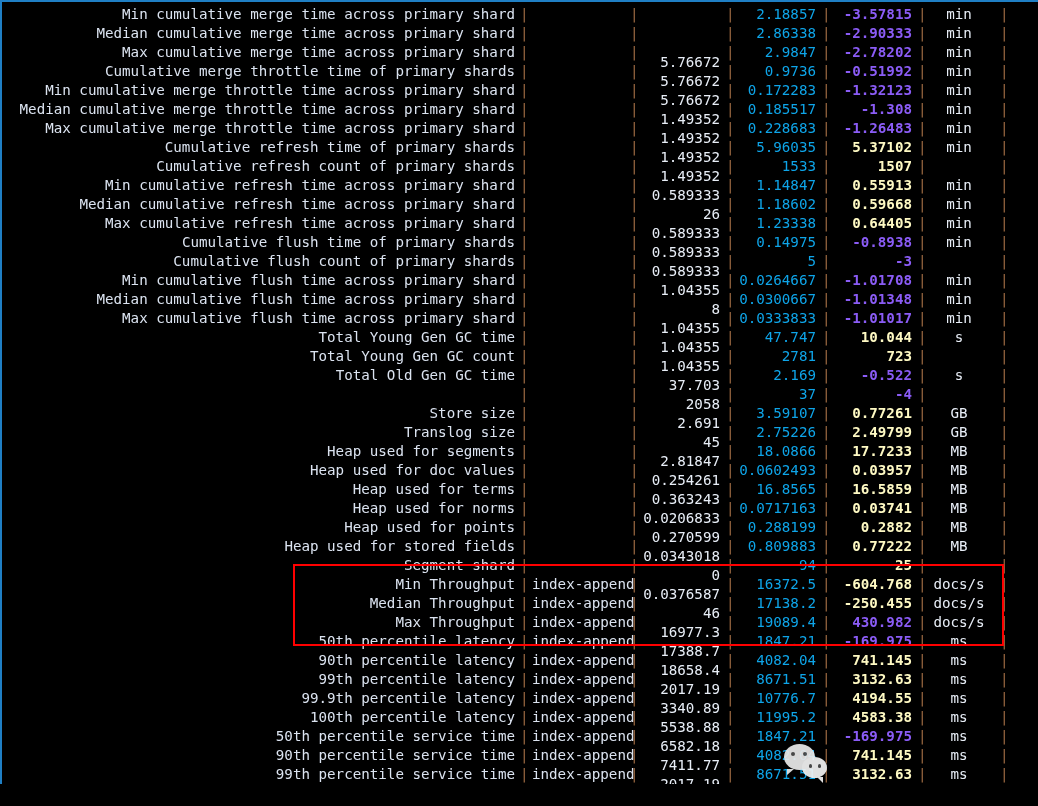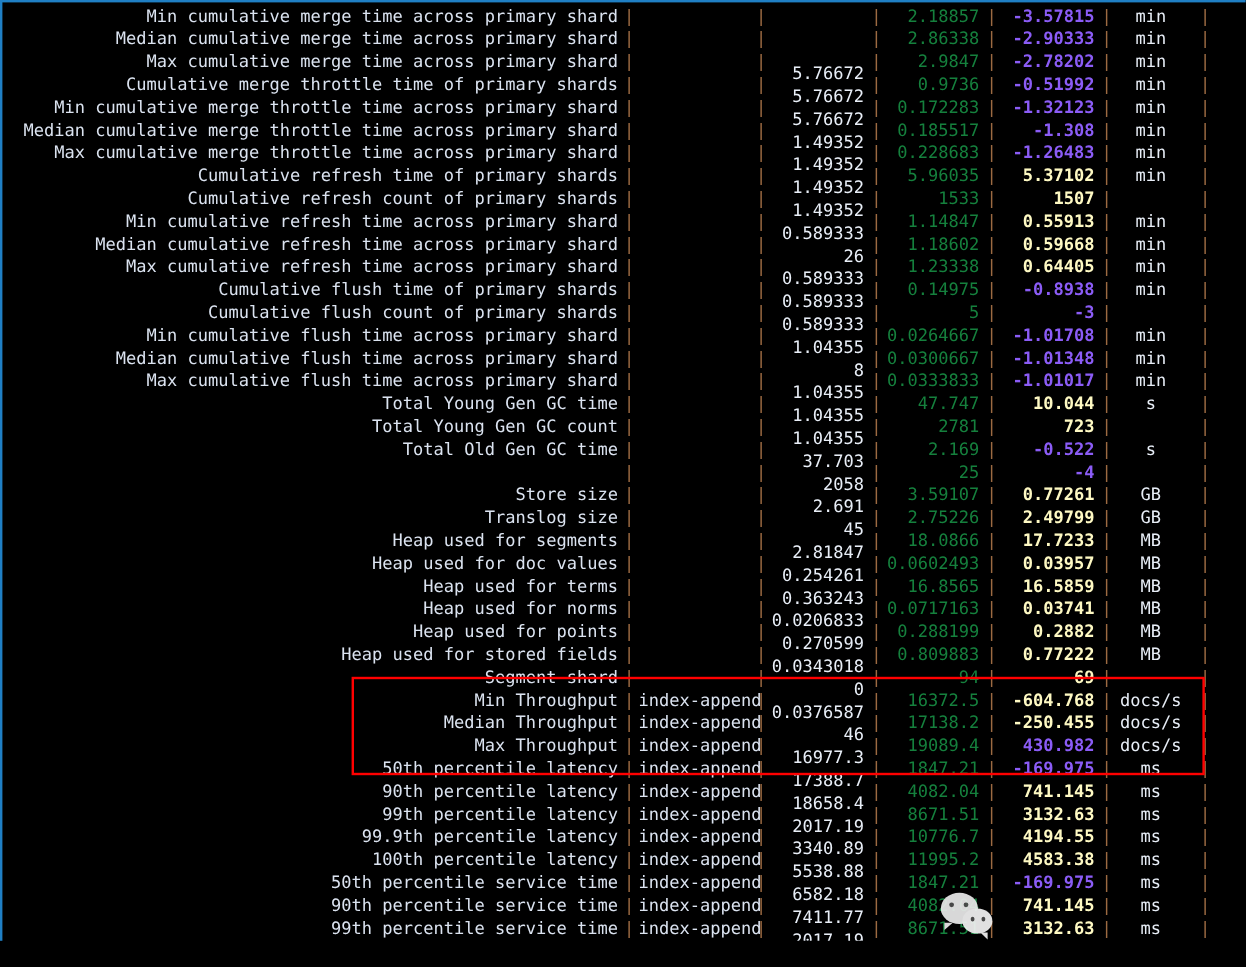--- a/index.html
+++ b/index.html
@@ -43,21 +43,21 @@
     text-align:left;color:#dbe3f0;
   }
   .c-p2{position:absolute;left:628px;width:8px;color:#9c6a42;}
   .c-base{
     position:absolute;left:636px;width:82px;
     text-align:right;color:#e8eef7;margin-top:48px;
   }
   .c-p3{position:absolute;left:724px;width:8px;color:#9c6a42;}
   .c-contender{
     position:absolute;left:728px;width:86px;
-    text-align:right;color:#15803d;
+    text-align:right;color:#0ea5e9;
   }
   .c-p4{position:absolute;left:820px;width:8px;color:#9c6a42;}
   .c-diff{
     position:absolute;left:826px;width:84px;
     text-align:right;font-weight:bold;
   }
   .c-p5{position:absolute;left:916px;width:8px;color:#9c6a42;}
   .c-unit{
     position:absolute;left:922px;width:70px;
     text-align:center;color:#e8eef7;
@@ -140,30 +140,30 @@
       <div class="row"><span class="c-label">Median cumulative refresh time across primary shard</span><span class="c-p1">|</span><span class="c-task"></span><span class="c-p2">|</span><span class="c-base">0.589333</span><span class="c-p3">|</span><span class="c-contender">1.18602</span><span class="c-p4">|</span><span class="c-diff pos">0.59668</span><span class="c-p5">|</span><span class="c-unit">min</span><span class="c-p6">|</span></div>
       <div class="row"><span class="c-label">Max cumulative refresh time across primary shard</span><span class="c-p1">|</span><span class="c-task"></span><span class="c-p2">|</span><span class="c-base">0.589333</span><span class="c-p3">|</span><span class="c-contender">1.23338</span><span class="c-p4">|</span><span class="c-diff pos">0.64405</span><span class="c-p5">|</span><span class="c-unit">min</span><span class="c-p6">|</span></div>
       <div class="row"><span class="c-label">Cumulative flush time of primary shards</span><span class="c-p1">|</span><span class="c-task"></span><span class="c-p2">|</span><span class="c-base">1.04355</span><span class="c-p3">|</span><span class="c-contender">0.14975</span><span class="c-p4">|</span><span class="c-diff neg">-0.8938</span><span class="c-p5">|</span><span class="c-unit">min</span><span class="c-p6">|</span></div>
       <div class="row"><span class="c-label">Cumulative flush count of primary shards</span><span class="c-p1">|</span><span class="c-task"></span><span class="c-p2">|</span><span class="c-base">8</span><span class="c-p3">|</span><span class="c-contender">5</span><span class="c-p4">|</span><span class="c-diff neg">-3</span><span class="c-p5">|</span><span class="c-unit"></span><span class="c-p6">|</span></div>
       <div class="row"><span class="c-label">Min cumulative flush time across primary shard</span><span class="c-p1">|</span><span class="c-task"></span><span class="c-p2">|</span><span class="c-base">1.04355</span><span class="c-p3">|</span><span class="c-contender">0.0264667</span><span class="c-p4">|</span><span class="c-diff neg">-1.01708</span><span class="c-p5">|</span><span class="c-unit">min</span><span class="c-p6">|</span></div>
       <div class="row"><span class="c-label">Median cumulative flush time across primary shard</span><span class="c-p1">|</span><span class="c-task"></span><span class="c-p2">|</span><span class="c-base">1.04355</span><span class="c-p3">|</span><span class="c-contender">0.0300667</span><span class="c-p4">|</span><span class="c-diff neg">-1.01348</span><span class="c-p5">|</span><span class="c-unit">min</span><span class="c-p6">|</span></div>
       <div class="row"><span class="c-label">Max cumulative flush time across primary shard</span><span class="c-p1">|</span><span class="c-task"></span><span class="c-p2">|</span><span class="c-base">1.04355</span><span class="c-p3">|</span><span class="c-contender">0.0333833</span><span class="c-p4">|</span><span class="c-diff neg">-1.01017</span><span class="c-p5">|</span><span class="c-unit">min</span><span class="c-p6">|</span></div>
       <div class="row"><span class="c-label">Total Young Gen GC time</span><span class="c-p1">|</span><span class="c-task"></span><span class="c-p2">|</span><span class="c-base">37.703</span><span class="c-p3">|</span><span class="c-contender">47.747</span><span class="c-p4">|</span><span class="c-diff pos">10.044</span><span class="c-p5">|</span><span class="c-unit">s</span><span class="c-p6">|</span></div>
       <div class="row"><span class="c-label">Total Young Gen GC count</span><span class="c-p1">|</span><span class="c-task"></span><span class="c-p2">|</span><span class="c-base">2058</span><span class="c-p3">|</span><span class="c-contender">2781</span><span class="c-p4">|</span><span class="c-diff pos">723</span><span class="c-p5">|</span><span class="c-unit"></span><span class="c-p6">|</span></div>
       <div class="row"><span class="c-label">Total Old Gen GC time</span><span class="c-p1">|</span><span class="c-task"></span><span class="c-p2">|</span><span class="c-base">2.691</span><span class="c-p3">|</span><span class="c-contender">2.169</span><span class="c-p4">|</span><span class="c-diff neg">-0.522</span><span class="c-p5">|</span><span class="c-unit">s</span><span class="c-p6">|</span></div>
-      <div class="row"><span class="c-p1">|</span><span class="c-task"></span><span class="c-p2">|</span><span class="c-base">45</span><span class="c-p3">|</span><span class="c-contender">25</span><span class="c-p4">|</span><span class="c-diff neg">-4</span><span class="c-p5">|</span><span class="c-unit"></span><span class="c-p6">|</span></div>
+      <div class="row"><span class="c-p1">|</span><span class="c-task"></span><span class="c-p2">|</span><span class="c-base">45</span><span class="c-p3">|</span><span class="c-contender">37</span><span class="c-p4">|</span><span class="c-diff neg">-4</span><span class="c-p5">|</span><span class="c-unit"></span><span class="c-p6">|</span></div>
       <div class="row"><span class="c-label">Store size</span><span class="c-p1">|</span><span class="c-task"></span><span class="c-p2">|</span><span class="c-base">2.81847</span><span class="c-p3">|</span><span class="c-contender">3.59107</span><span class="c-p4">|</span><span class="c-diff pos">0.77261</span><span class="c-p5">|</span><span class="c-unit">GB</span><span class="c-p6">|</span></div>
       <div class="row"><span class="c-label">Translog size</span><span class="c-p1">|</span><span class="c-task"></span><span class="c-p2">|</span><span class="c-base">0.254261</span><span class="c-p3">|</span><span class="c-contender">2.75226</span><span class="c-p4">|</span><span class="c-diff pos">2.49799</span><span class="c-p5">|</span><span class="c-unit">GB</span><span class="c-p6">|</span></div>
       <div class="row"><span class="c-label">Heap used for segments</span><span class="c-p1">|</span><span class="c-task"></span><span class="c-p2">|</span><span class="c-base">0.363243</span><span class="c-p3">|</span><span class="c-contender">18.0866</span><span class="c-p4">|</span><span class="c-diff pos">17.7233</span><span class="c-p5">|</span><span class="c-unit">MB</span><span class="c-p6">|</span></div>
       <div class="row"><span class="c-label">Heap used for doc values</span><span class="c-p1">|</span><span class="c-task"></span><span class="c-p2">|</span><span class="c-base">0.0206833</span><span class="c-p3">|</span><span class="c-contender">0.0602493</span><span class="c-p4">|</span><span class="c-diff pos">0.03957</span><span class="c-p5">|</span><span class="c-unit">MB</span><span class="c-p6">|</span></div>
       <div class="row"><span class="c-label">Heap used for terms</span><span class="c-p1">|</span><span class="c-task"></span><span class="c-p2">|</span><span class="c-base">0.270599</span><span class="c-p3">|</span><span class="c-contender">16.8565</span><span class="c-p4">|</span><span class="c-diff pos">16.5859</span><span class="c-p5">|</span><span class="c-unit">MB</span><span class="c-p6">|</span></div>
       <div class="row"><span class="c-label">Heap used for norms</span><span class="c-p1">|</span><span class="c-task"></span><span class="c-p2">|</span><span class="c-base">0.0343018</span><span class="c-p3">|</span><span class="c-contender">0.0717163</span><span class="c-p4">|</span><span class="c-diff pos">0.03741</span><span class="c-p5">|</span><span class="c-unit">MB</span><span class="c-p6">|</span></div>
       <div class="row"><span class="c-label">Heap used for points</span><span class="c-p1">|</span><span class="c-task"></span><span class="c-p2">|</span><span class="c-base">0</span><span class="c-p3">|</span><span class="c-contender">0.288199</span><span class="c-p4">|</span><span class="c-diff pos">0.2882</span><span class="c-p5">|</span><span class="c-unit">MB</span><span class="c-p6">|</span></div>
       <div class="row"><span class="c-label">Heap used for stored fields</span><span class="c-p1">|</span><span class="c-task"></span><span class="c-p2">|</span><span class="c-base">0.0376587</span><span class="c-p3">|</span><span class="c-contender">0.809883</span><span class="c-p4">|</span><span class="c-diff pos">0.77222</span><span class="c-p5">|</span><span class="c-unit">MB</span><span class="c-p6">|</span></div>
-      <div class="row"><span class="c-label">Segment shard</span><span class="c-p1">|</span><span class="c-task"></span><span class="c-p2">|</span><span class="c-base">46</span><span class="c-p3">|</span><span class="c-contender">94</span><span class="c-p4">|</span><span class="c-diff pos">69</span><span class="c-p5">|</span><span class="c-unit"></span><span class="c-p6">|</span></div>
+      <div class="row"><span class="c-label">Segment shard</span><span class="c-p1">|</span><span class="c-task"></span><span class="c-p2">|</span><span class="c-base">46</span><span class="c-p3">|</span><span class="c-contender">94</span><span class="c-p4">|</span><span class="c-diff pos">25</span><span class="c-p5">|</span><span class="c-unit"></span><span class="c-p6">|</span></div>
       <div class="row"><span class="c-label">Min Throughput</span><span class="c-p1">|</span><span class="c-task">index-append</span><span class="c-p2">|</span><span class="c-base">16977.3</span><span class="c-p3">|</span><span class="c-contender">16372.5</span><span class="c-p4">|</span><span class="c-diff pos">-604.768</span><span class="c-p5">|</span><span class="c-unit">docs/s</span><span class="c-p6">|</span></div>
       <div class="row"><span class="c-label">Median Throughput</span><span class="c-p1">|</span><span class="c-task">index-append</span><span class="c-p2">|</span><span class="c-base">17388.7</span><span class="c-p3">|</span><span class="c-contender">17138.2</span><span class="c-p4">|</span><span class="c-diff pos">-250.455</span><span class="c-p5">|</span><span class="c-unit">docs/s</span><span class="c-p6">|</span></div>
       <div class="row"><span class="c-label">Max Throughput</span><span class="c-p1">|</span><span class="c-task">index-append</span><span class="c-p2">|</span><span class="c-base">18658.4</span><span class="c-p3">|</span><span class="c-contender">19089.4</span><span class="c-p4">|</span><span class="c-diff neg">430.982</span><span class="c-p5">|</span><span class="c-unit">docs/s</span><span class="c-p6">|</span></div>
       <div class="row"><span class="c-label">50th percentile latency</span><span class="c-p1">|</span><span class="c-task">index-append</span><span class="c-p2">|</span><span class="c-base">2017.19</span><span class="c-p3">|</span><span class="c-contender">1847.21</span><span class="c-p4">|</span><span class="c-diff neg">-169.975</span><span class="c-p5">|</span><span class="c-unit">ms</span><span class="c-p6">|</span></div>
       <div class="row"><span class="c-label">90th percentile latency</span><span class="c-p1">|</span><span class="c-task">index-append</span><span class="c-p2">|</span><span class="c-base">3340.89</span><span class="c-p3">|</span><span class="c-contender">4082.04</span><span class="c-p4">|</span><span class="c-diff pos">741.145</span><span class="c-p5">|</span><span class="c-unit">ms</span><span class="c-p6">|</span></div>
       <div class="row"><span class="c-label">99th percentile latency</span><span class="c-p1">|</span><span class="c-task">index-append</span><span class="c-p2">|</span><span class="c-base">5538.88</span><span class="c-p3">|</span><span class="c-contender">8671.51</span><span class="c-p4">|</span><span class="c-diff pos">3132.63</span><span class="c-p5">|</span><span class="c-unit">ms</span><span class="c-p6">|</span></div>
       <div class="row"><span class="c-label">99.9th percentile latency</span><span class="c-p1">|</span><span class="c-task">index-append</span><span class="c-p2">|</span><span class="c-base">6582.18</span><span class="c-p3">|</span><span class="c-contender">10776.7</span><span class="c-p4">|</span><span class="c-diff pos">4194.55</span><span class="c-p5">|</span><span class="c-unit">ms</span><span class="c-p6">|</span></div>
       <div class="row"><span class="c-label">100th percentile latency</span><span class="c-p1">|</span><span class="c-task">index-append</span><span class="c-p2">|</span><span class="c-base">7411.77</span><span class="c-p3">|</span><span class="c-contender">11995.2</span><span class="c-p4">|</span><span class="c-diff pos">4583.38</span><span class="c-p5">|</span><span class="c-unit">ms</span><span class="c-p6">|</span></div>
       <div class="row"><span class="c-label">50th percentile service time</span><span class="c-p1">|</span><span class="c-task">index-append</span><span class="c-p2">|</span><span class="c-base">2017.19</span><span class="c-p3">|</span><span class="c-contender">1847.21</span><span class="c-p4">|</span><span class="c-diff neg">-169.975</span><span class="c-p5">|</span><span class="c-unit">ms</span><span class="c-p6">|</span></div>
       <div class="row"><span class="c-label">90th percentile service time</span><span class="c-p1">|</span><span class="c-task">index-append</span><span class="c-p2">|</span><span class="c-base">3340.89</span><span class="c-p3">|</span><span class="c-contender">4082.04</span><span class="c-p4">|</span><span class="c-diff pos">741.145</span><span class="c-p5">|</span><span class="c-unit">ms</span><span class="c-p6">|</span></div>

